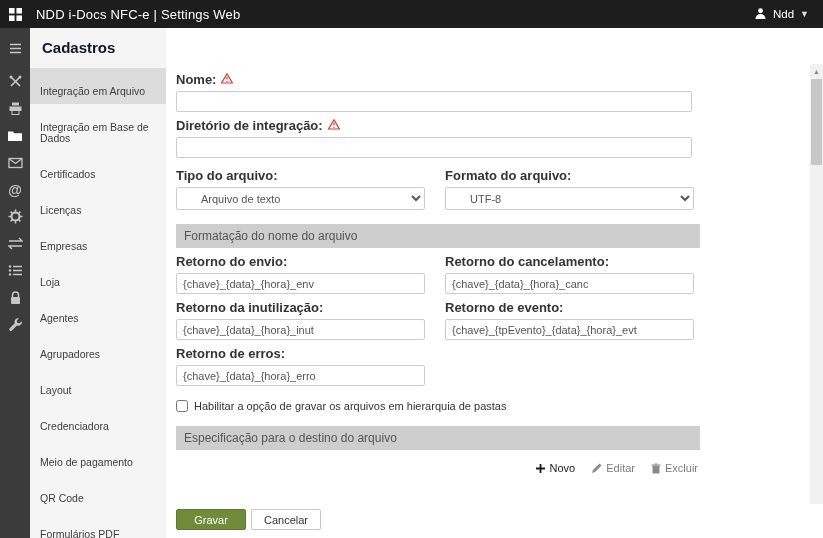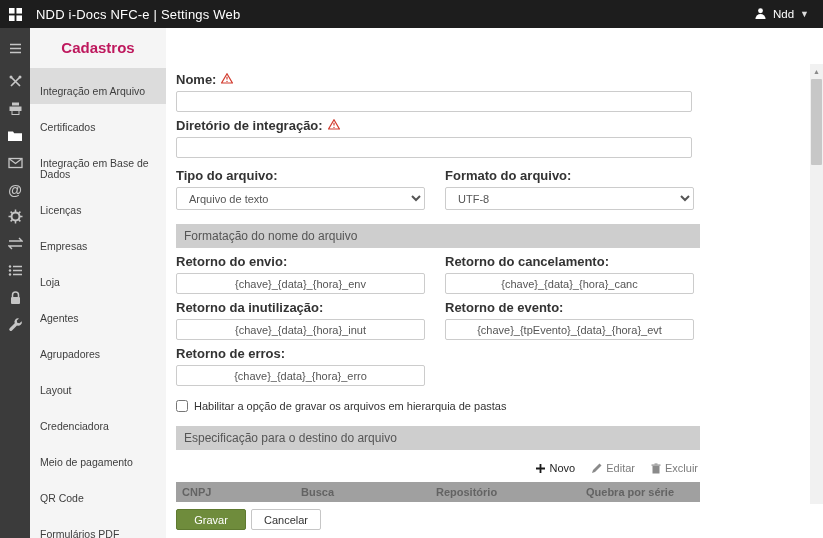--- a/index.html
+++ b/index.html
@@ -28,43 +28,43 @@
     background:#3b3b3b; display:flex; flex-direction:column; align-items:center; padding-top:7px;
   }
   .rail-btn { width:30px; height:27px; display:flex; align-items:center; justify-content:center; cursor:pointer; }
   .rail-btn.first { margin-bottom:6px; }
   .rail-at { color:#c6c6c6; font-size:14px; font-weight:bold; }
   
   .sidebar {
     position:absolute; top:28px; left:30px; width:136px; height:510px;
     background:#f5f5f5;
   }
-  .sb-head { font-size:15px; font-weight:bold; color:#be185d; padding:11px 12px 12px 12px;text-align:center; }
+  .sb-head { font-size:15px; font-weight:bold; color:#0f172a; padding:11px 12px 12px 12px; }
   .sb-item {
     font-size:10.5px; color:#3d3d3d; padding:18px 8px 7px 10px; cursor:pointer; line-height:11px;
   }
   .sb-item.active { background:#dcdcdc; }
   
   .main { position:absolute; top:28px; left:166px; width:657px; height:510px; background:#fff; }
   .m-head { height:34px; display:flex; align-items:center; padding-left:6px; }
   .m-head .doc-ico { margin-top:6px; }
   .m-title { font-size:17.5px; font-weight:400; color:#585858; margin-left:8px; margin-top:4px; }
   .m-content { position:absolute; top:36px; left:0; right:0; height:440px; padding:2px 24px 0 10px; overflow:hidden; }
   .m-footer { position:absolute; bottom:0; left:0; right:0; height:34px; padding:5px 0 0 10px; display:flex; gap:5px; background:#fff; }
   
   .flabel { display:flex; align-items:center; gap:5px; font-size:13px; font-weight:bold; color:#333; margin:6px 0 4px; }
   input.text {
     width:516px; height:21px; border:1px solid #ccc; border-radius:2px;
-    font-family:"Liberation Sans",sans-serif; font-size:11px; color:#555; padding:0 6px; background:#fff;text-align:center;
+    font-family:"Liberation Sans",sans-serif; font-size:11px; color:#555; padding:0 6px; background:#fff;
   }
   .row2 { display:flex; gap:20px; margin-top:4px; }
   .col { width:249px; }
   .col select {
     width:100%; height:23px; border:1px solid #ccc; border-radius:2px;
-    font-family:"Liberation Sans",sans-serif; font-size:11px; color:#555; background:#fff; padding:0 8px;
+    font-family:"Liberation Sans",sans-serif; font-size:11px; color:#555; background:#fff; padding:0 20px;
   }
   .section-bar {
     width:524px; background:#cecece; color:#555; font-size:12px;
     padding:5px 8px; margin-top:14px;
   }
   .ret-grid { display:grid; grid-template-columns:249px 249px; column-gap:20px; width:524px; }
   .ret-grid input.text { width:100%; }
   .chk-row { display:flex; align-items:center; gap:6px; margin-top:14px; font-size:11px; color:#333; }
   .chk-row input { width:12px; height:12px; }
   .grid-toolbar { width:524px; display:flex; justify-content:flex-end; align-items:center; gap:16px; padding:12px 2px 8px 0; }
@@ -172,22 +172,22 @@
   <div class="rail-btn">
     <svg width="15" height="15" viewBox="0 0 15 15">
         <path d="M13.8 4.2a3.6 3.6 0 0 1-4.8 4.3L4 13.5a1.6 1.6 0 0 1-2.3-2.3L6.7 6.2a3.6 3.6 0 0 1 4.3-4.8L8.8 3.6l.4 2.2 2.2.4z" fill="#c6c6c6"></path>
       </svg>
   </div>
 </div>
 
 <div class="sidebar">
   <div class="sb-head">Cadastros</div>
   <div class="sb-item active">Integração em Arquivo</div>
+  <div class="sb-item">Integração em Base de Dados</div>
   <div class="sb-item">Certificados</div>
-  <div class="sb-item">Integração em Base de Dados</div>
   <div class="sb-item">Licenças</div>
   <div class="sb-item">Empresas</div>
   <div class="sb-item">Loja</div>
   <div class="sb-item">Agentes</div>
   <div class="sb-item">Agrupadores</div>
   <div class="sb-item">Layout</div>
   <div class="sb-item">Credenciadora</div>
   <div class="sb-item">Meio de pagamento</div>
   <div class="sb-item">QR Code</div>
   <div class="sb-item">Formulários PDF</div>
@@ -300,26 +300,20 @@
       <span class="tool-btn">
         <svg width="10" height="11" viewBox="0 0 10 11">
             <rect x="1.5" y="3" width="7" height="7.5" fill="#8a8a8a"></rect>
             <rect x="0.5" y="1.5" width="9" height="1.2" fill="#8a8a8a"></rect>
             <rect x="3.5" y="0.5" width="3" height="1" fill="#8a8a8a"></rect>
           </svg>
         <span>Excluir</span>
       </span>
     </div>
 
-    <div class="tbl-head">
-      <span class="c1">CNPJ</span>
-      <span class="c2">Busca</span>
-      <span class="c3">Repositório</span>
-      <span class="c4">Quebra por série</span>
-    </div>
 
   </div>
 
   <div class="vscroll">
     <div class="vs-arrow">▲</div>
     <div class="vs-thumb"></div>
     <div class="vs-arrow down">▼</div>
   </div>
 
   <div class="m-footer">

